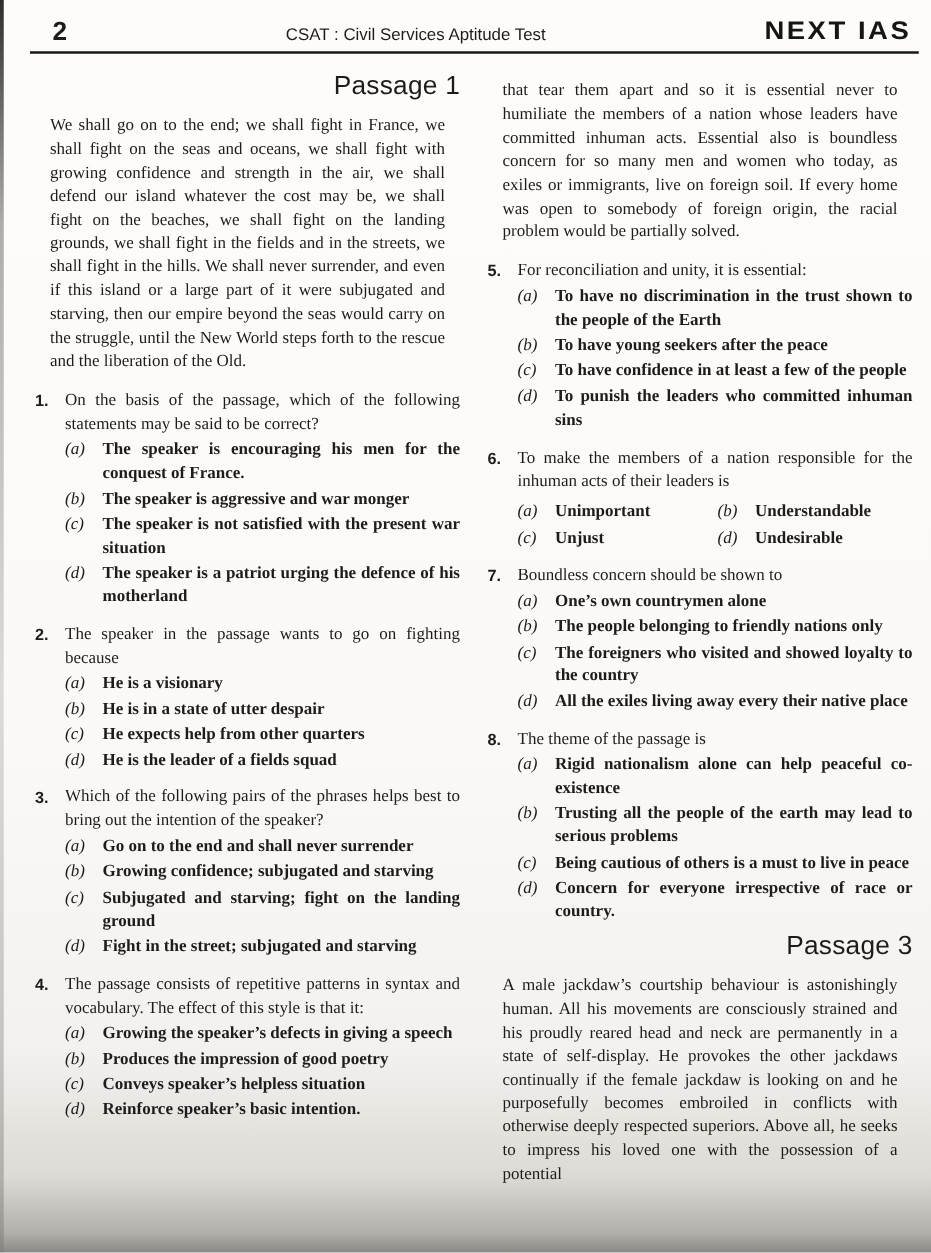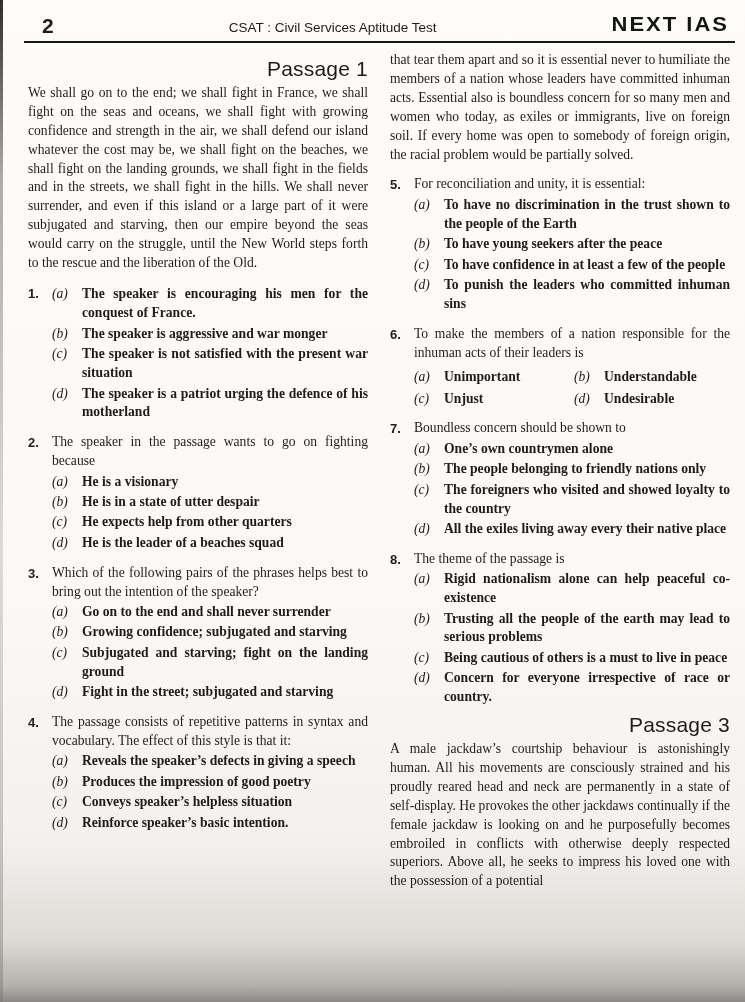--- a/index.html
+++ b/index.html
@@ -41,21 +41,21 @@
     display:flex; gap:22px;
     padding:8px 15px 0 28px;
   }
   .col { width:340px; font-size:13.6px; line-height:18.9px; text-align:justify; }
 
   .passage-heading {
     font-family:"Liberation Sans", sans-serif;
     font-weight:normal; font-size:21px; text-align:right;
     margin:9px 0 5px 0; letter-spacing:.2px;
   }
-  .passage-text { margin:0; }
+  .passage-text { margin:12px; }
 
   .q { display:flex; margin-top:11px; }
   .qnum {
     width:24px; flex:none;
     font-family:"Liberation Sans", sans-serif;
     font-weight:bold; font-size:13px; padding-top:1px;
   }
   .qbody { flex:1; }
   .qtext { margin:0 0 1px 0; }
   .opt { display:flex; margin-top:1.5px; }
@@ -79,20 +79,21 @@
   <div class="content">
 
     <div class="col">
 
       <div class="passage-heading">Passage 1</div>
       <p class="passage-text">We shall go on to the end; we shall fight in France, we shall fight on the seas and oceans, we shall fight with growing confidence and strength in the air, we shall defend our island whatever the cost may be, we shall fight on the beaches, we shall fight on the landing grounds, we shall fight in the fields and in the streets, we shall fight in the hills. We shall never surrender, and even if this island or a large part of it were subjugated and starving, then our empire beyond the seas would carry on the struggle, until the New World steps forth to the rescue and the liberation of the Old.</p>
 
       <div class="q">
         <span class="qnum">1.</span>
         <div class="qbody">
+          <div class="qtext">On the basis of the passage, which of the following statements may be said to be correct?</div>
           <div class="opt">
               <span class="optlabel">(a)</span>
               <span class="opttext">The speaker is encouraging his men for the conquest of France.</span>
             </div>
           <div class="opt">
               <span class="optlabel">(b)</span>
               <span class="opttext">The speaker is aggressive and war monger</span>
             </div>
           <div class="opt">
               <span class="optlabel">(c)</span>
@@ -116,21 +117,21 @@
           <div class="opt">
               <span class="optlabel">(b)</span>
               <span class="opttext">He is in a state of utter despair</span>
             </div>
           <div class="opt">
               <span class="optlabel">(c)</span>
               <span class="opttext">He expects help from other quarters</span>
             </div>
           <div class="opt">
               <span class="optlabel">(d)</span>
-              <span class="opttext">He is the leader of a beaches squad</span>
+              <span class="opttext">He is the leader of a fields squad</span>
             </div>
         </div>
       </div>
 
       <div class="q">
         <span class="qnum">3.</span>
         <div class="qbody">
           <div class="qtext">Which of the following pairs of the phrases helps best to bring out the intention of the speaker?</div>
           <div class="opt">
               <span class="optlabel">(a)</span>
@@ -150,21 +151,21 @@
             </div>
         </div>
       </div>
 
       <div class="q">
         <span class="qnum">4.</span>
         <div class="qbody">
           <div class="qtext">The passage consists of repetitive patterns in syntax and vocabulary. The effect of this style is that it:</div>
           <div class="opt">
               <span class="optlabel">(a)</span>
-              <span class="opttext">Reveals the speaker’s defects in giving a speech</span>
+              <span class="opttext">Growing the speaker’s defects in giving a speech</span>
             </div>
           <div class="opt">
               <span class="optlabel">(b)</span>
               <span class="opttext">Produces the impression of good poetry</span>
             </div>
           <div class="opt">
               <span class="optlabel">(c)</span>
               <span class="opttext">Conveys speaker’s helpless situation</span>
             </div>
           <div class="opt">

